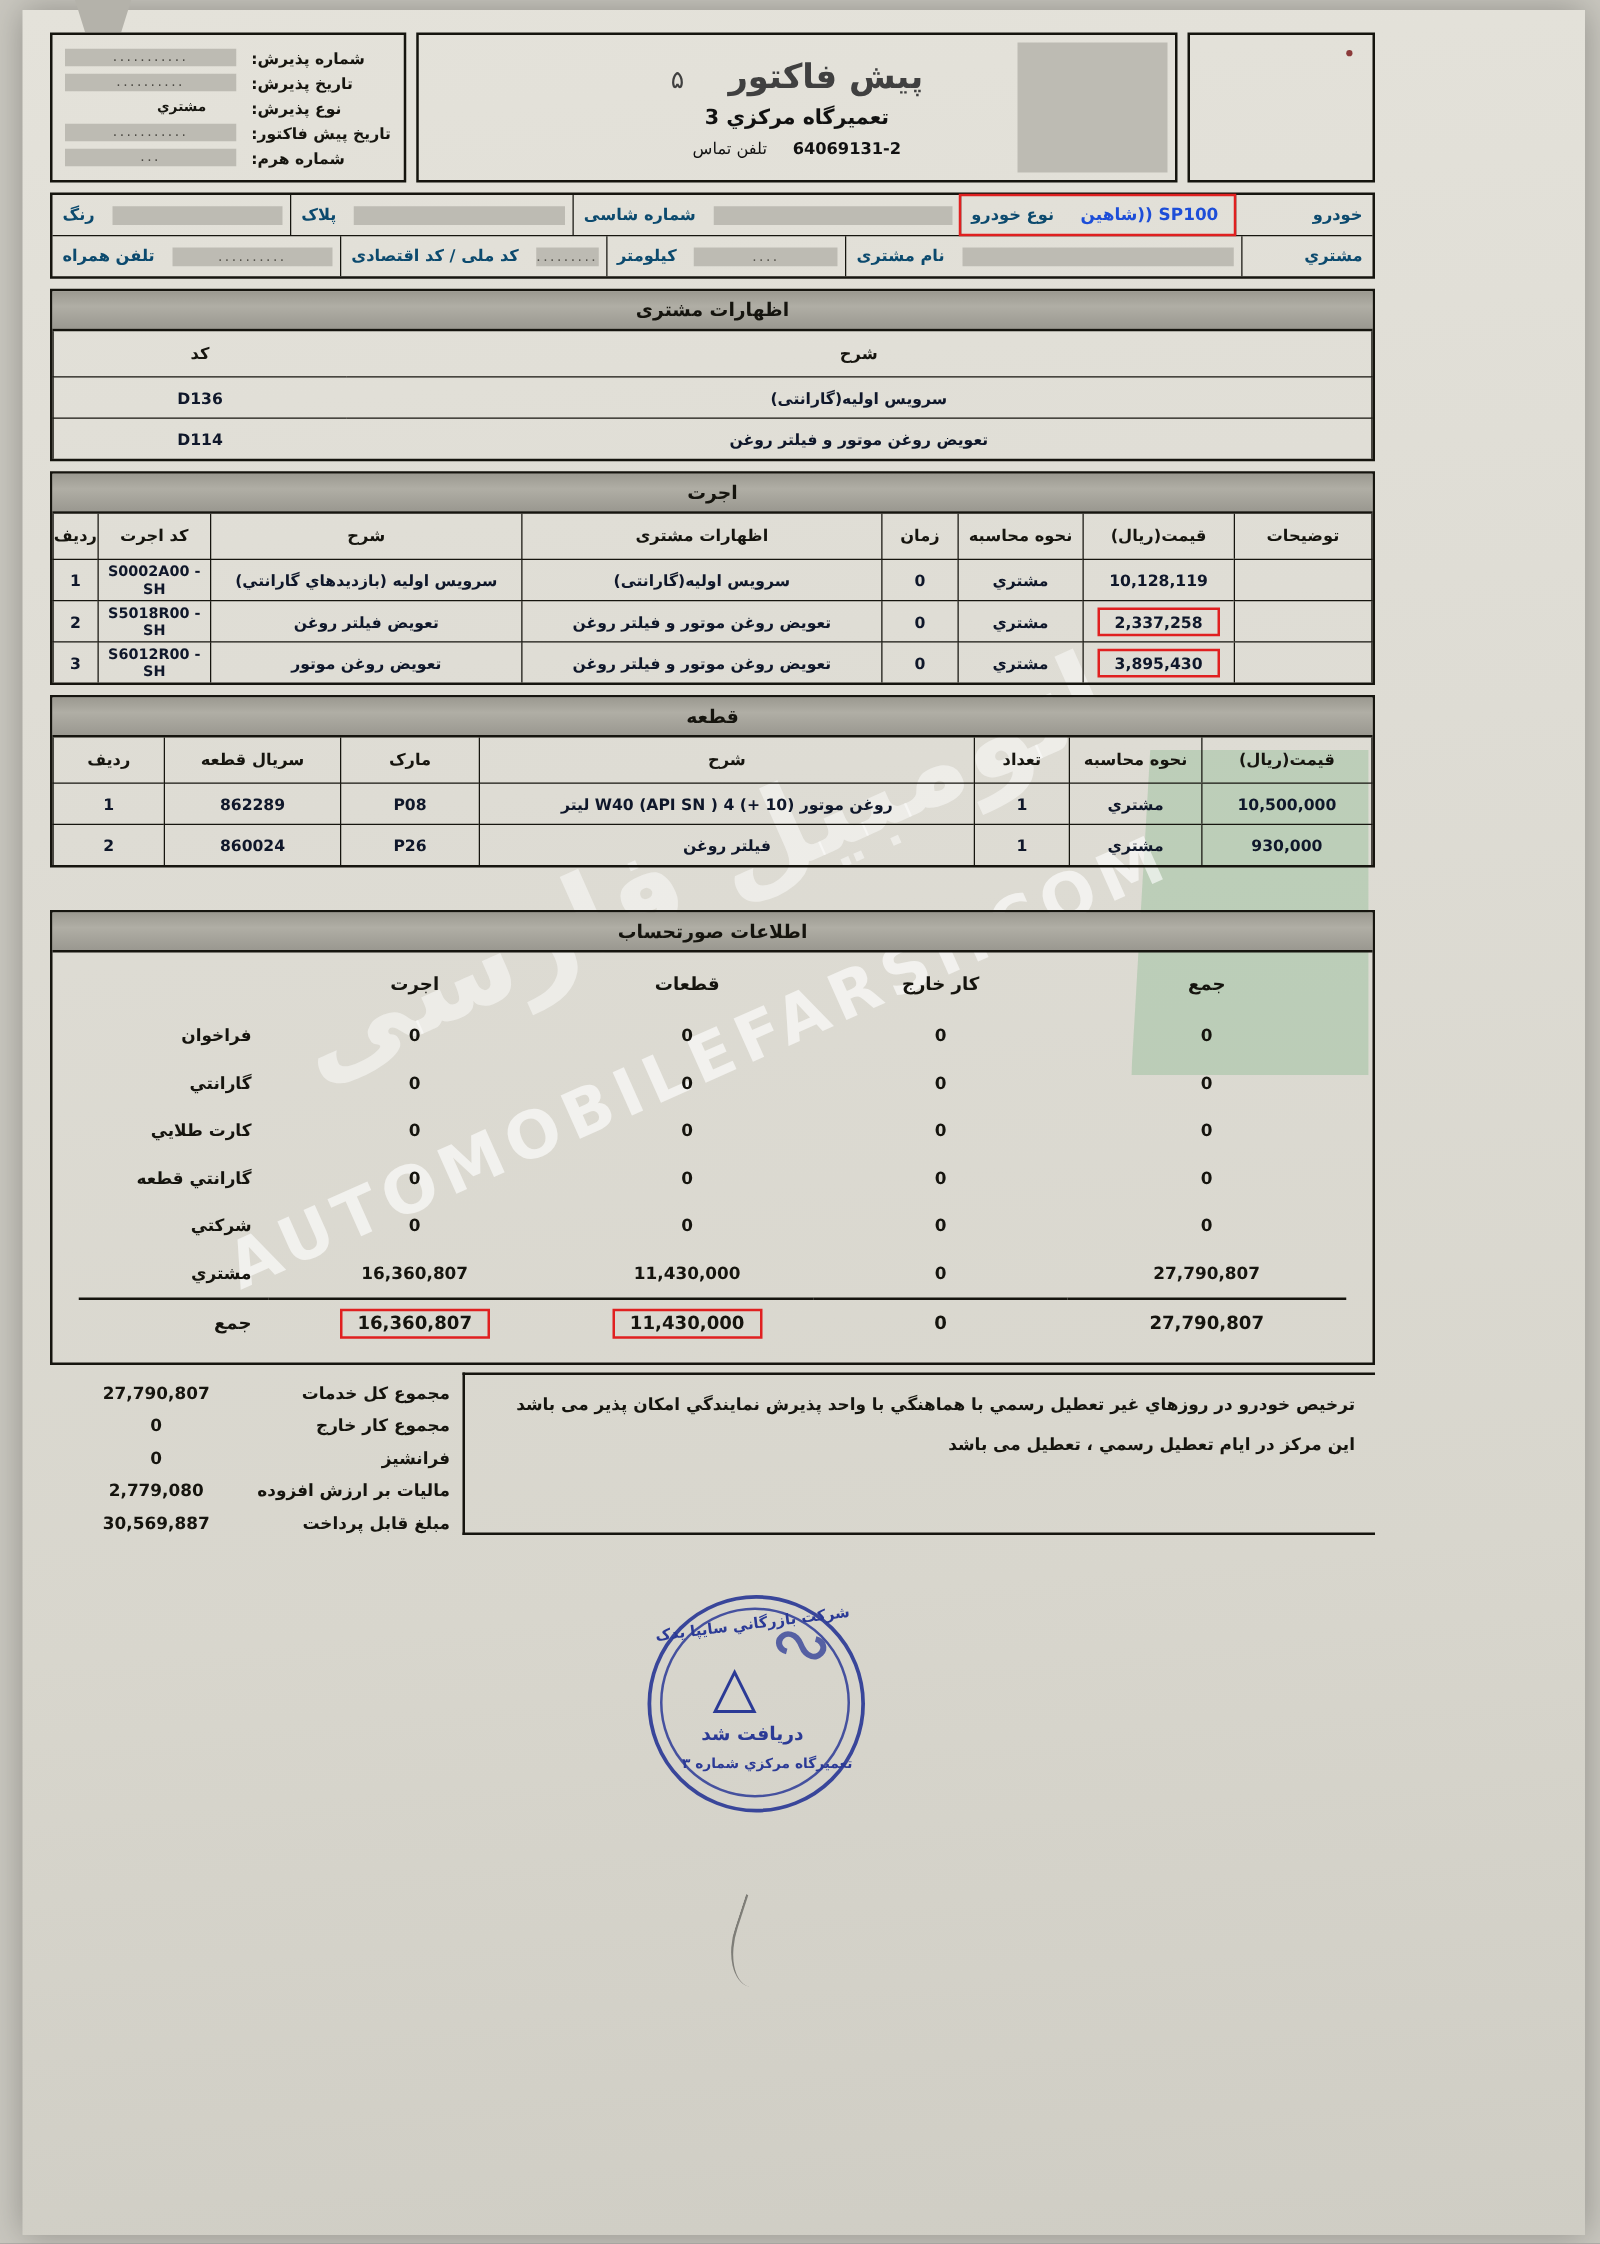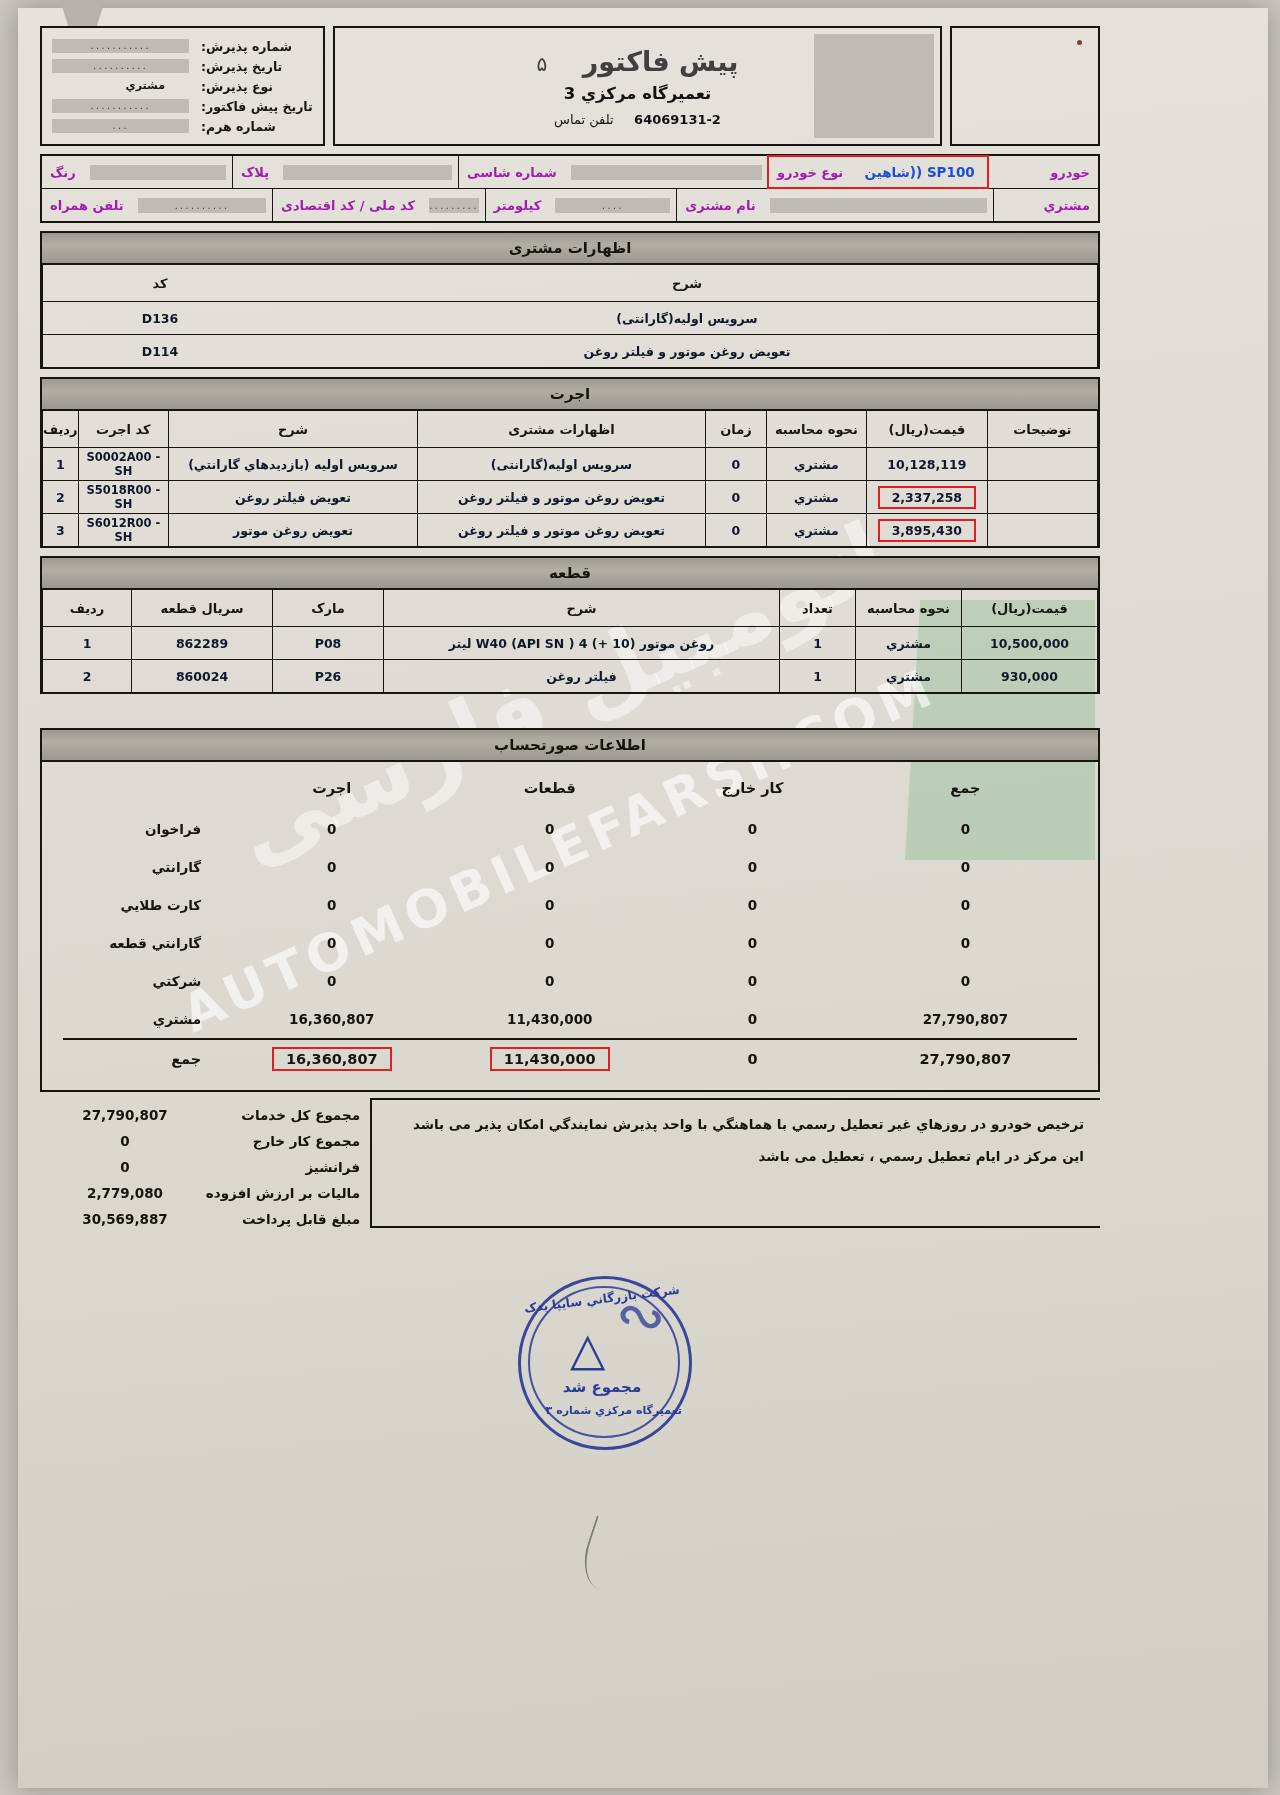--- a/index.html
+++ b/index.html
@@ -181,21 +181,21 @@
     display: flex;
     flex-direction: row;
     align-items: center;
     border-left: 1.8px solid #16150f;
     box-sizing: border-box;
   }
   .vcell:last-child { border-left: none; }
   .vlabel {
     font-size: 13px;
     font-weight: bold;
-    color: #a21caf;
+    color: #0c4a6e;
     padding: 0 8px;
     white-space: nowrap;
   }
   .vfield {
     flex: 1;
     height: 15px;
     margin: 0 6px;
     background: #bdbbb3;
     font-size: 11px;
     color: #55534c;
@@ -660,19 +660,19 @@
       </div>
     </div>
 
   </div>
 
   <div class="stamp">
     <div class="ring"></div>
     <div class="ring2"></div>
     <div class="st-top">شرکت بازرگاني سایپا يدک</div>
     <div class="logo">△</div>
-    <div class="st-mid">مجموع شد</div>
+    <div class="st-mid">دریافت شد</div>
     <div class="st-bot">تعمیرگاه مرکزي شماره ۳</div>
     <div class="swirl">∾</div>
   </div>
   <div class="pen-mark"></div>
 
 </div>
 
 </body></html>

